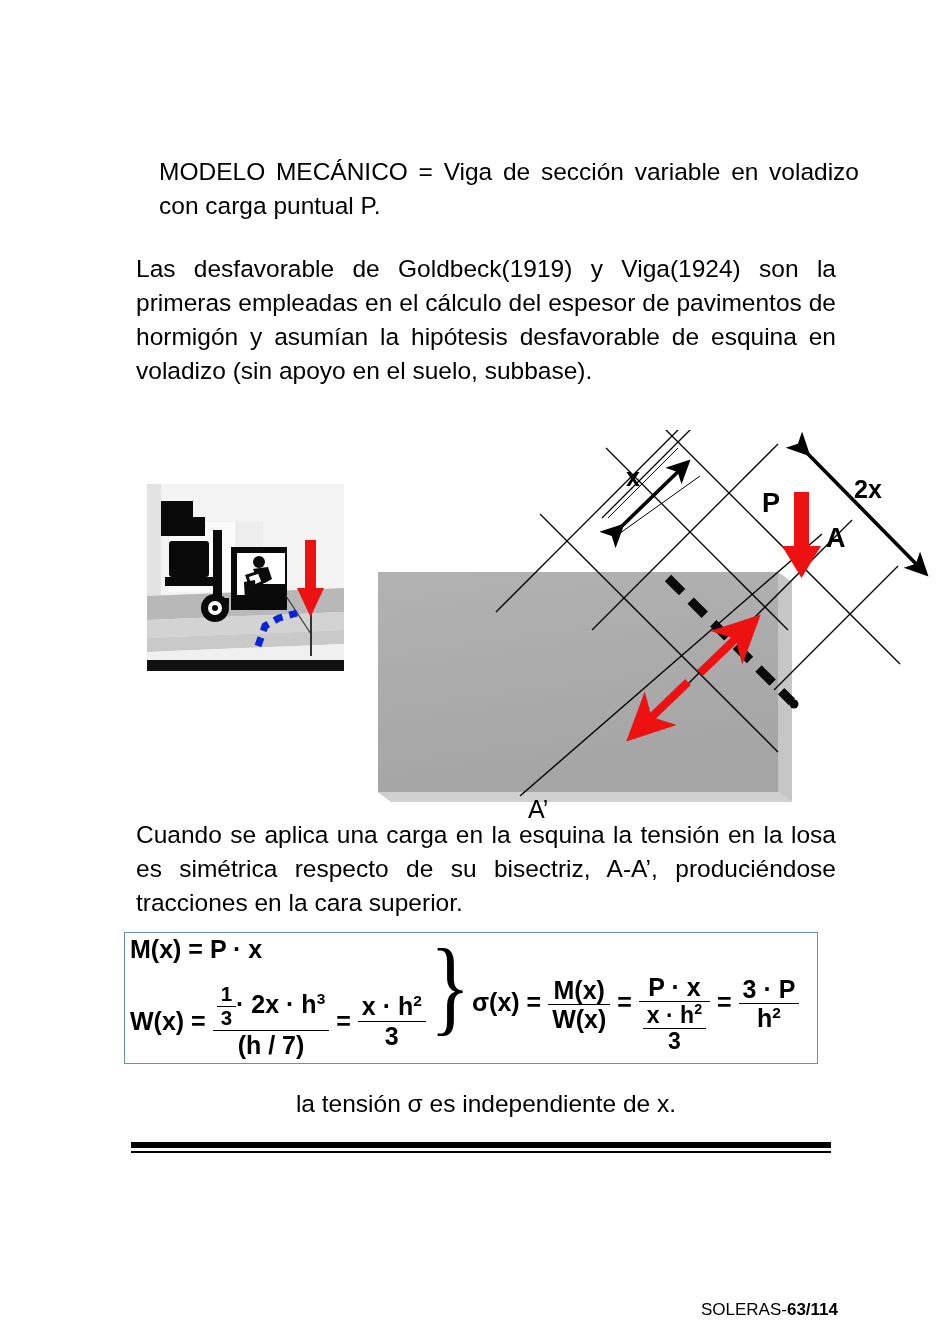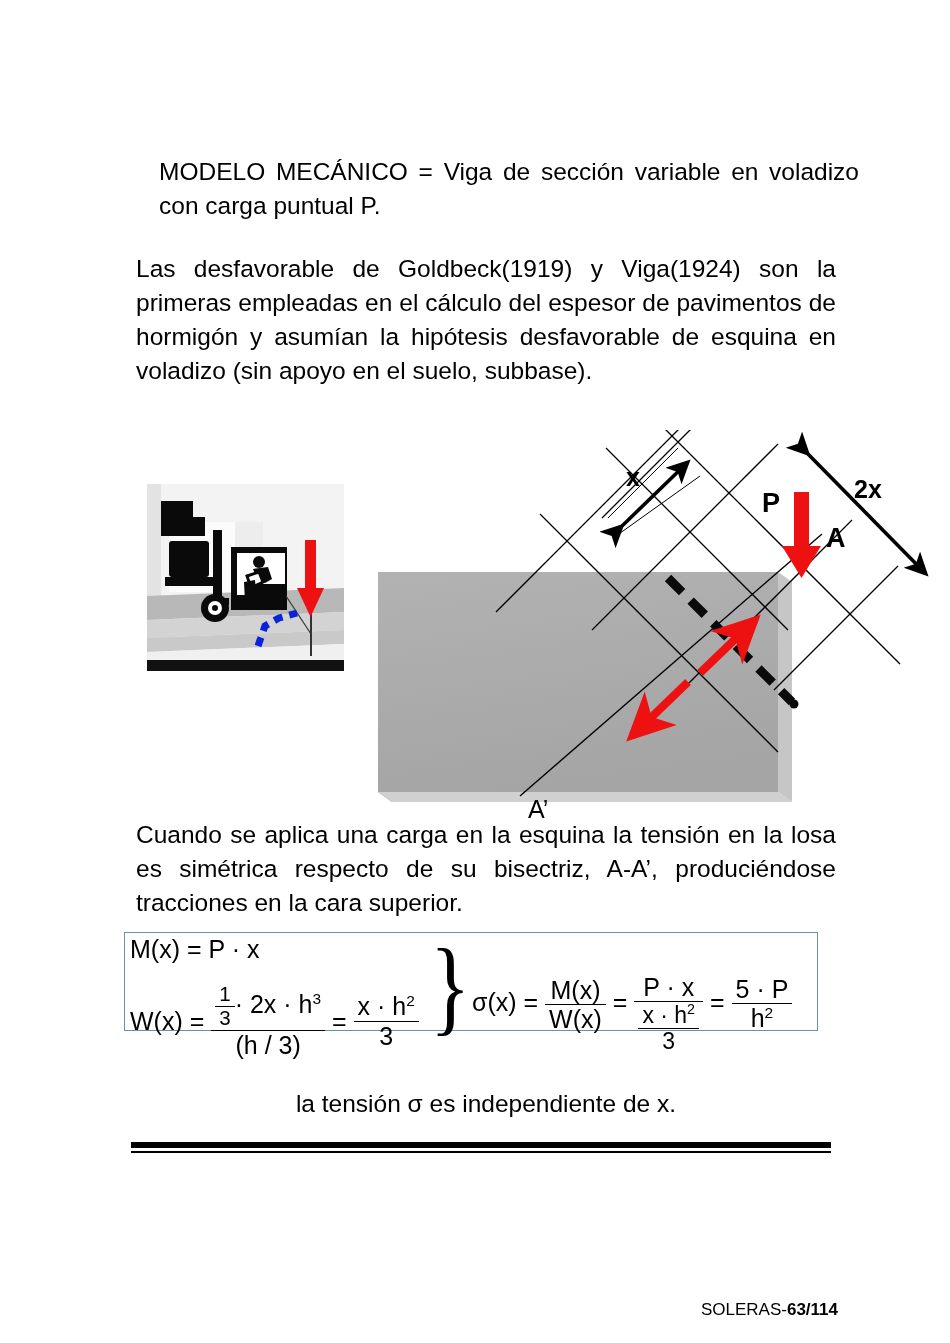--- a/index.html
+++ b/index.html
@@ -99,24 +99,25 @@
     height: 395px;
   }
   #diagram svg { display: block; }
 
   
   #formula-box {
     position: absolute;
     left: 124px;
     top: 932px;
     width: 694px;
-    height: 99px;
+    height: 132px;
     border: 1px solid #6a8fa8;
     box-sizing: border-box;
     background: #ffffff;
+    font-weight: bold;
   }
   .fml { position: absolute; font-size: 25px; white-space: nowrap; }
   sup { font-size: 0.62em; vertical-align: super; }
 
   .frac {
     display: inline-block;
     vertical-align: middle;
     text-align: center;
     line-height: 1.12;
   }
@@ -308,21 +309,21 @@
   <div class="fml" style="left:5px; top:52px;">
     <span>W(x)</span>
     <span>=</span>
     <span class="frac" style="position:relative; top:-2px;">
       <span class="num">
         <span class="frac" style="font-size:0.82em;">
           <span class="num">1</span>
           <span class="den">3</span>
         </span><span>· 2x · h</span><sup>3</sup>
       </span>
-      <span class="den">(h / 3)</span>
+      <span class="den">(h / 7)</span>
     </span>
     <span>=</span>
     <span class="frac" style="position:relative; top:-2px;">
       <span class="num"><span>x · h</span><sup>2</sup></span>
       <span class="den">3</span>
     </span>
   </div>
 
   <div class="fml" style="left:347px; top:30px;">
     <span>σ(x)</span>
@@ -336,21 +337,21 @@
       <span class="num">P · x</span>
       <span class="den">
         <span class="frac" style="font-size:0.92em;">
           <span class="num"><span>x · h</span><sup>2</sup></span>
           <span class="den">3</span>
         </span>
       </span>
     </span>
     <span>=</span>
     <span class="frac">
-      <span class="num">5 · P</span>
+      <span class="num">3 · P</span>
       <span class="den"><span>h</span><sup>2</sup></span>
     </span>
   </div>
 </div>
 
 <div id="brace">}</div>
 
 <div class="para" id="para-tension">
   <span>la tensión σ es independiente de x.</span>
 </div>

